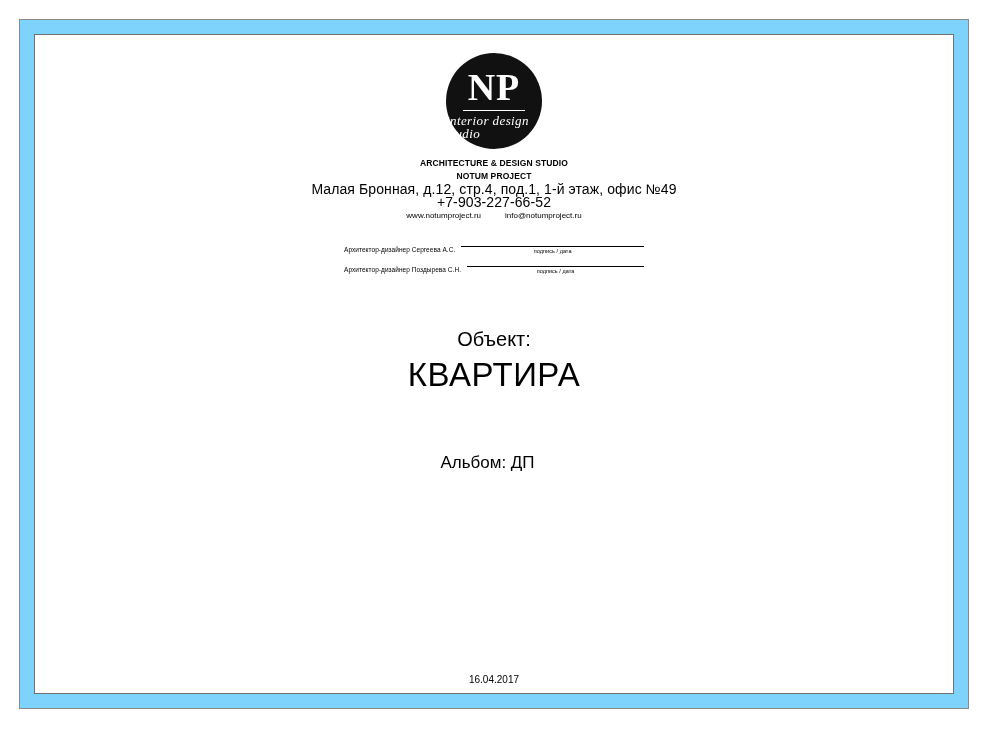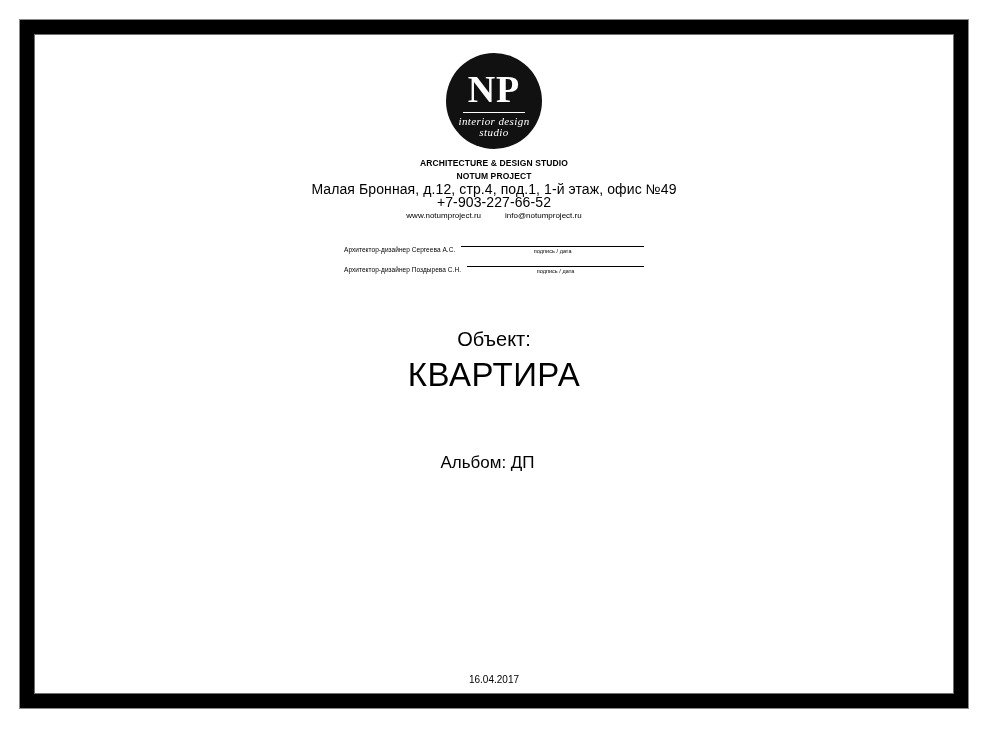--- a/index.html
+++ b/index.html
@@ -16,21 +16,21 @@
   }
 
   .sheet-outer {
     position: absolute;
     left: 19px;
     top: 19px;
     width: 950px;
     height: 690px;
     border: 1px solid #8a8a8a;
     box-sizing: border-box;
-    background: #000000;
+    background: #7dd3fc;
   }
   .sheet-inner {
     position: absolute;
     left: 14px;
     top: 14px;
     right: 14px;
     bottom: 14px;
     border: 1px solid #6f6f6f;
     box-sizing: border-box;
     background: #ffffff;
@@ -76,24 +76,23 @@
   .logo-rule {
     width: 62px;
     height: 1px;
     background: #ffffff;
     margin: 4px 0 3px 0;
   }
   .logo-sub {
     color: #ffffff;
     font-family: "Liberation Serif", serif;
     font-style: italic;
-    font-size: 11px;
+    font-size: 13px;
     letter-spacing: 0.4px;
     line-height: 1;
-    text-align: center;
   }
 
   
   .company {
     position: absolute;
     left: 0;
     right: 0;
     top: 122px;
     text-align: center;
     font-size: 8.5px;

